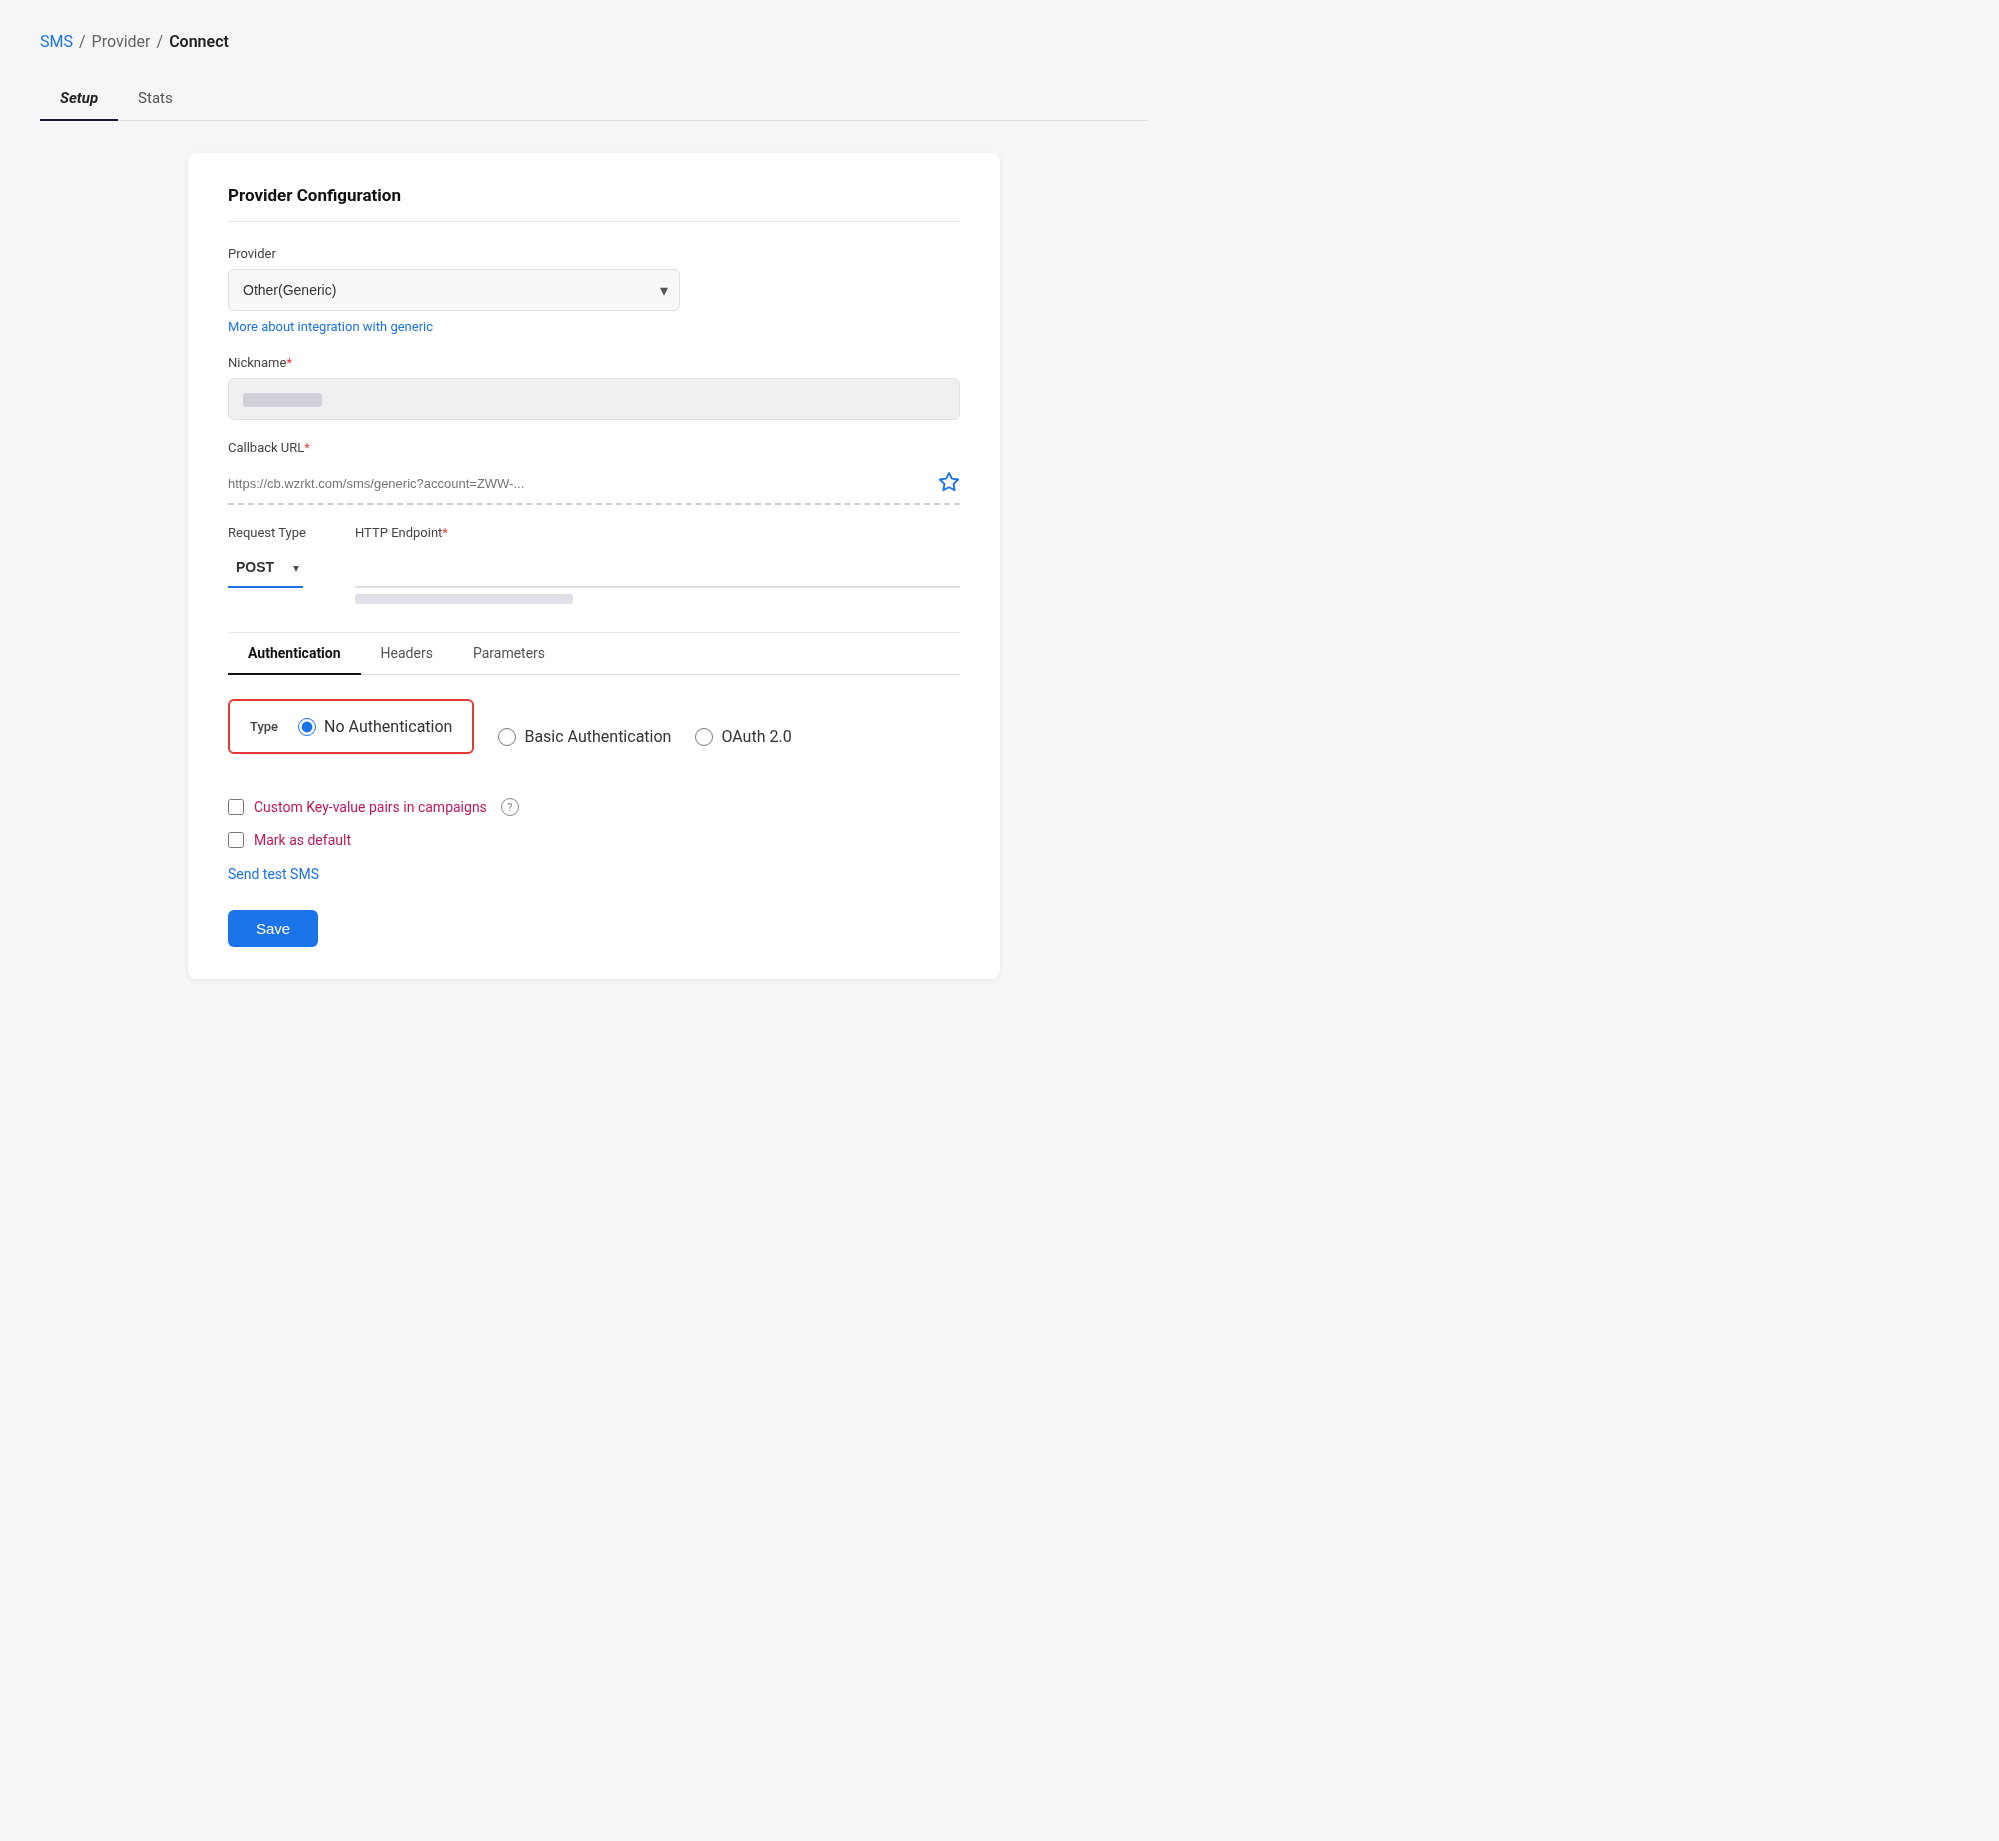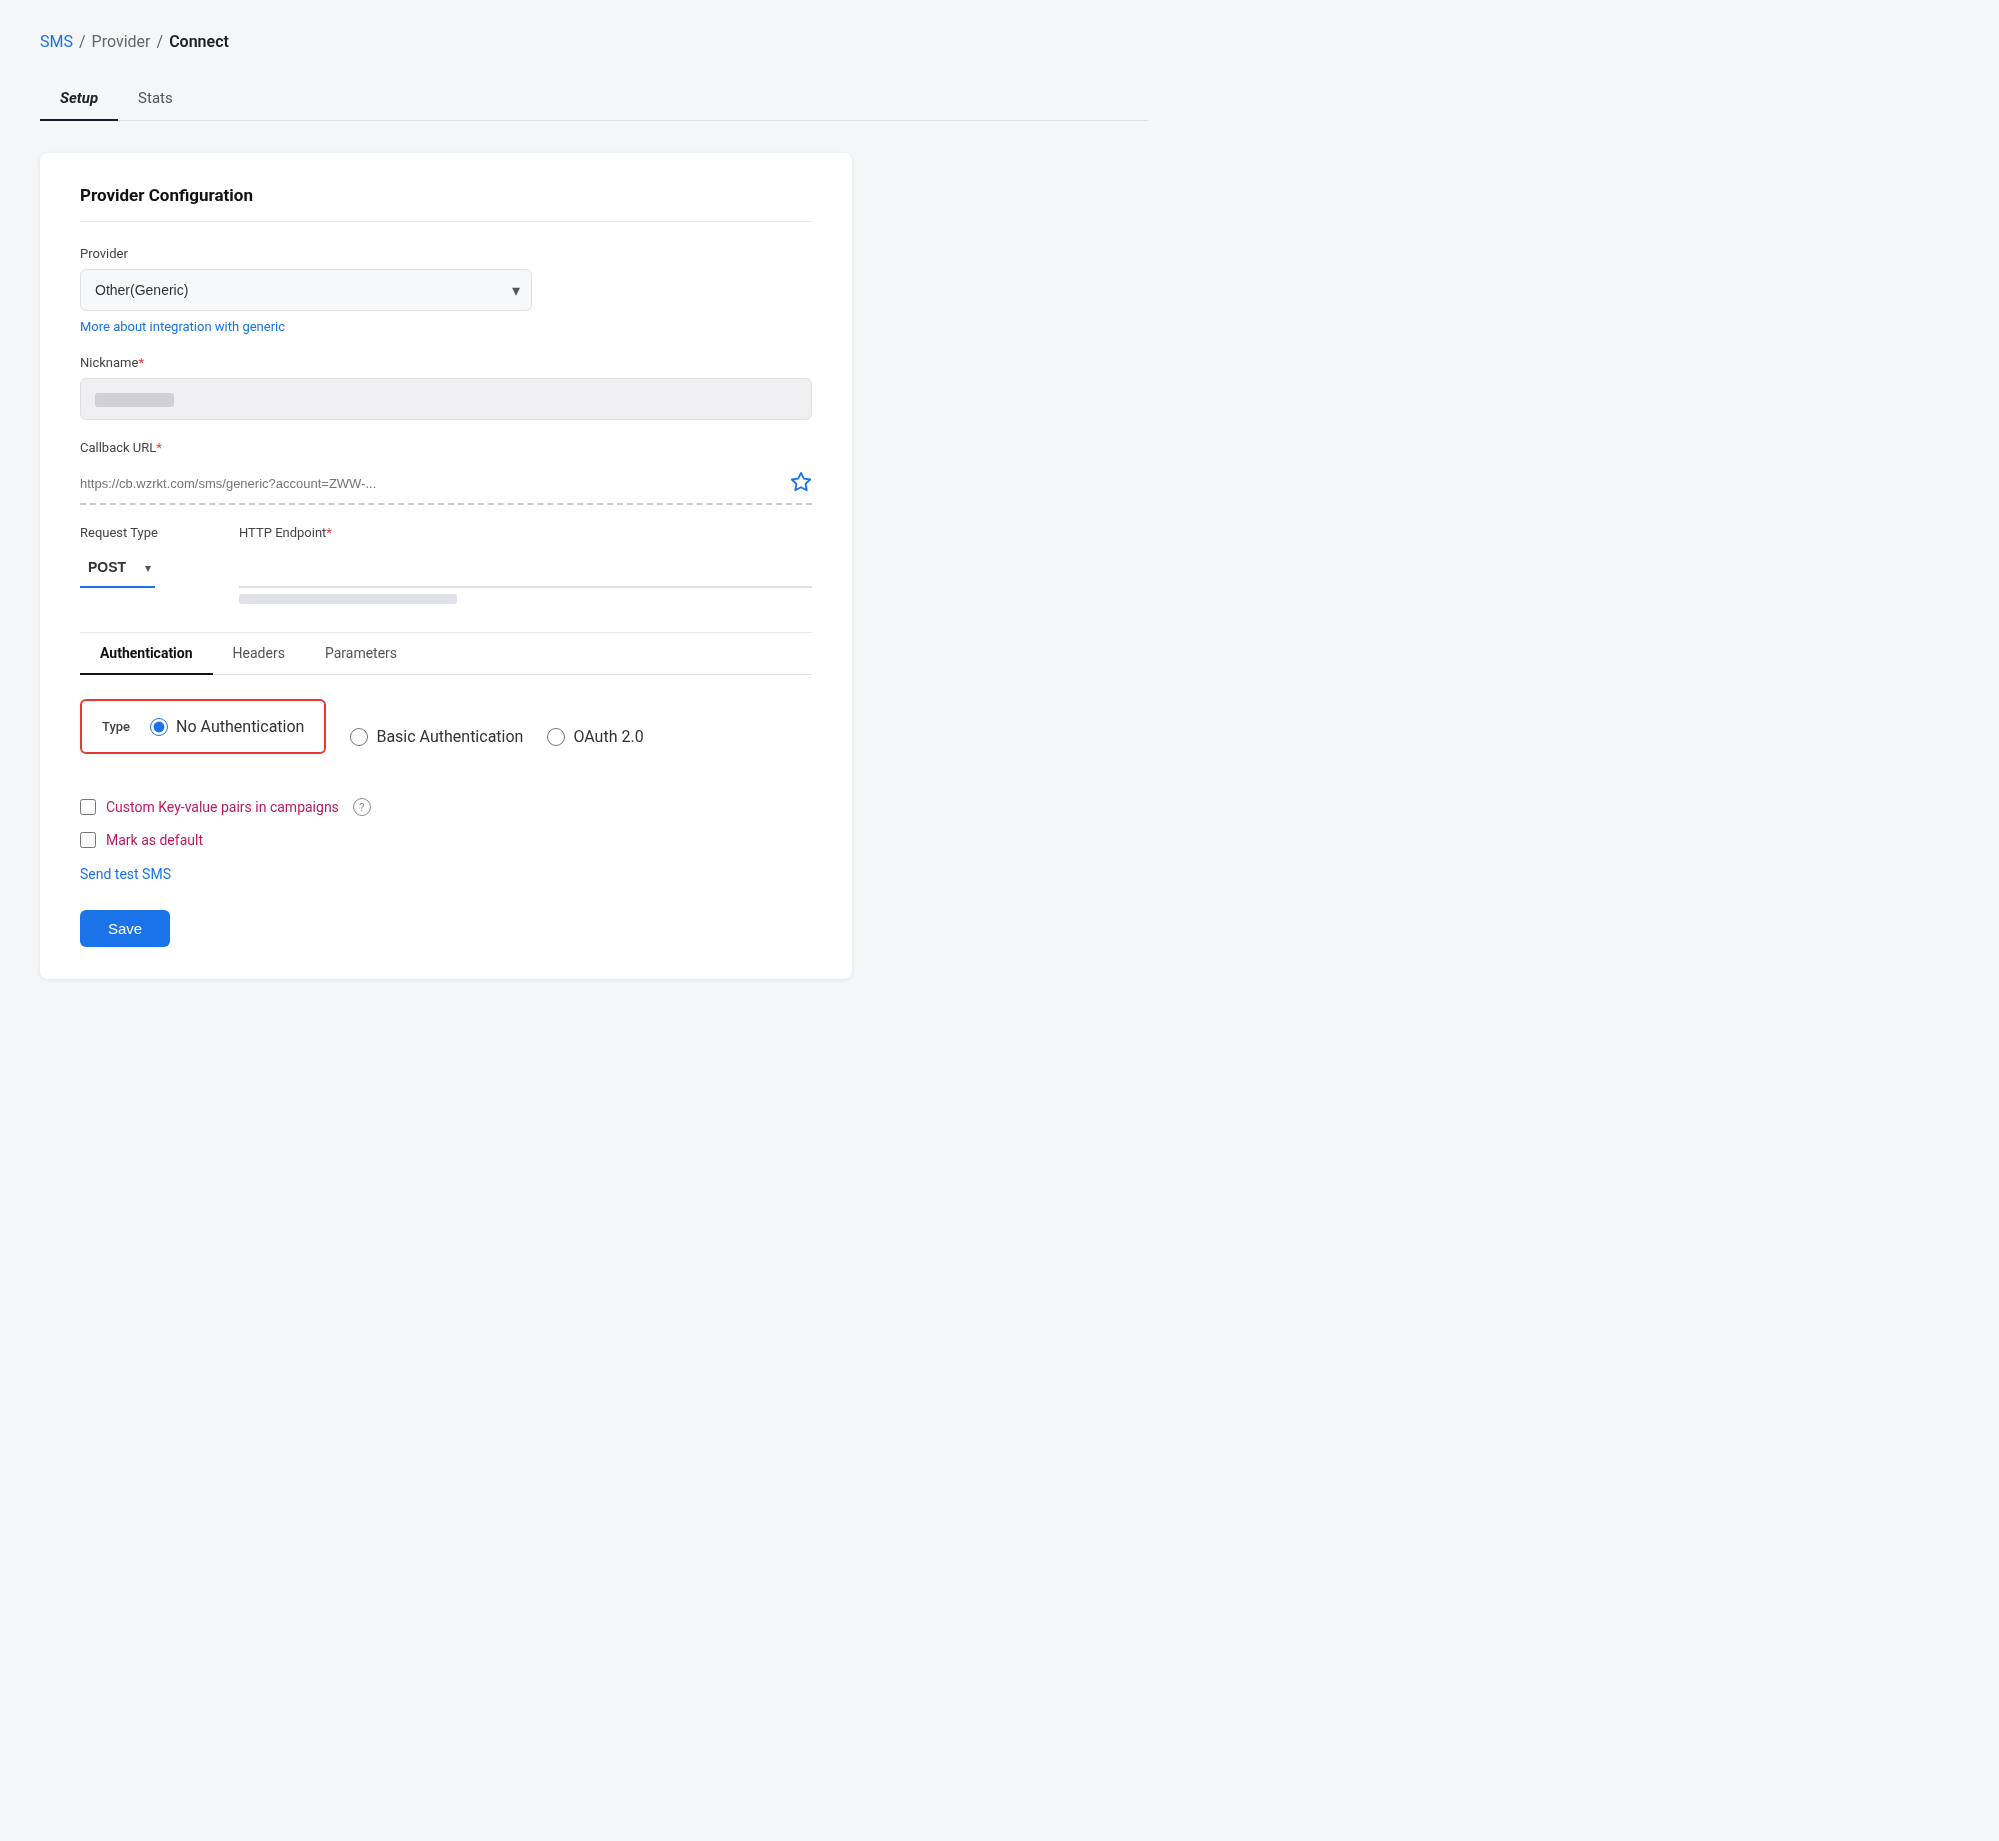--- a/index.html
+++ b/index.html
@@ -47,21 +47,21 @@
       margin-bottom: -1px;
     }
     .tab.active {
       color: #222;
       font-weight: 700;
       border-bottom: 2px solid #1a1a2e;
       font-style: italic;
     }
     .main-content {
       display: flex;
-      justify-content: flex-start;
+      justify-content: center;
     }
     .card {
       background: #fff;
       border-radius: 8px;
       box-shadow: 0 1px 4px rgba(0,0,0,0.08);
       padding: 32px 40px;
       width: 812px;
     }
     .section-title {
       font-size: 17px;
@@ -132,21 +132,21 @@
     .copy-icon {
       position: absolute;
       right: 0;
       top: 50%;
       transform: translateY(-50%);
       cursor: pointer;
       color: #1a73e8;
     }
     .row-fields {
       display: flex;
-      gap: 40px;
+      gap: 8px;
       align-items: flex-start;
     }
     .request-type-wrapper {
       width: 119px;
     }
     .http-endpoint-wrapper {
       flex: 1;
     }
     .request-select {
       height: 40px;

